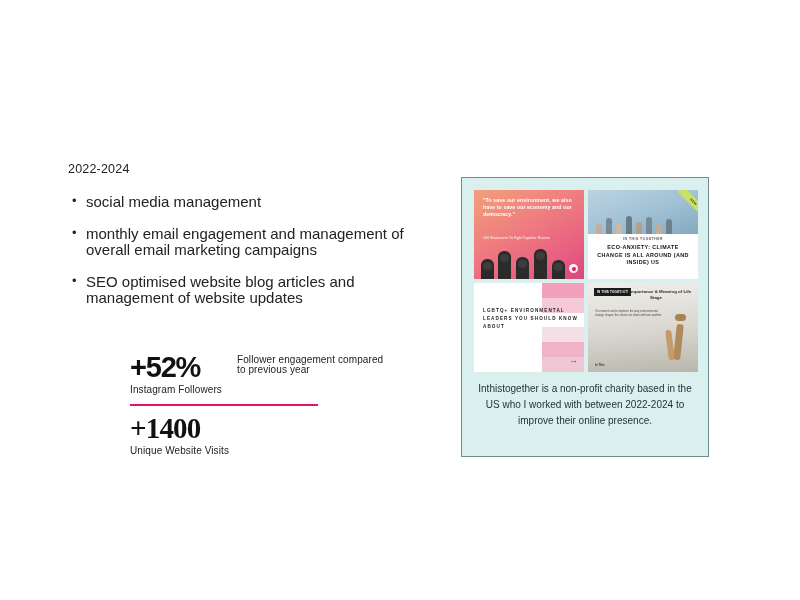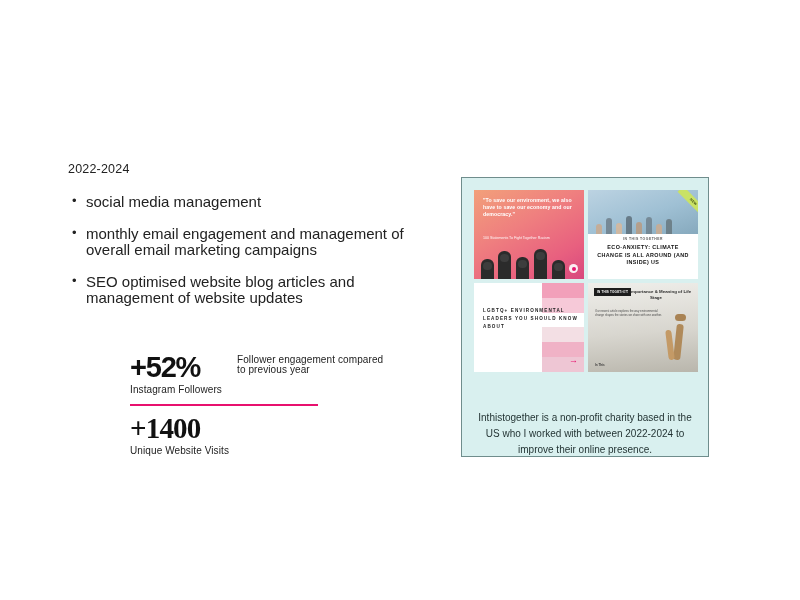--- a/index.html
+++ b/index.html
@@ -379,21 +379,21 @@
     bottom: 5px;
     font-size: 3px;
     color: #3a3a3a;
     font-weight: bold;
   }
 
   .card-caption {
     position: absolute;
     left: 12px;
     right: 12px;
-    top: 232px;
+    top: 203px;
     text-align: center;
     font-size: 10px;
     line-height: 16px;
     color: #1f2f2f;
   }
 </style>
 </head>
 <body>
 
 <div class="slide">

